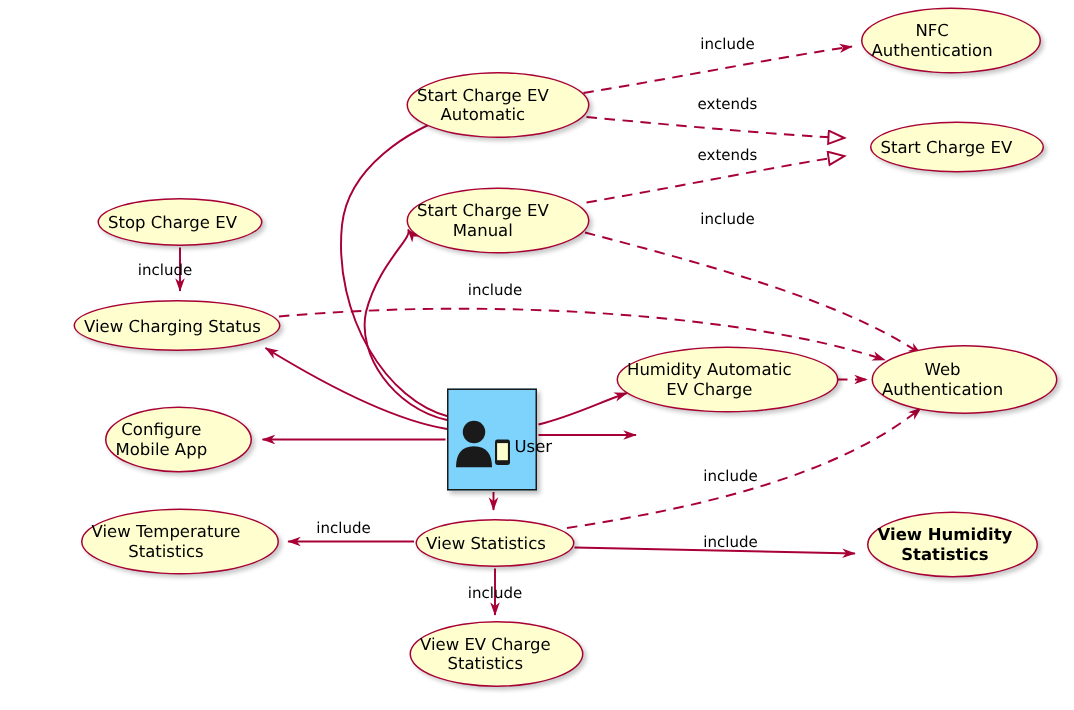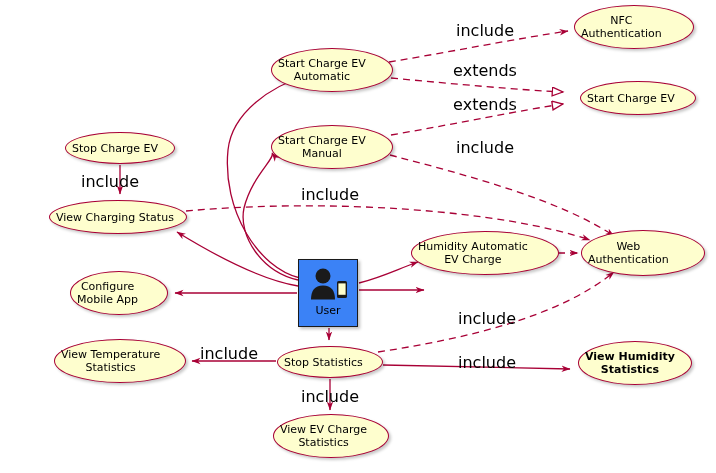--- a/index.html
+++ b/index.html
@@ -46,42 +46,42 @@
     box-shadow: 2px 2px 3px rgba(0,0,0,0.22);
     padding: 0 6px;
   }
   .usecase span {
     display: block;
     white-space: pre-line;
   }
   .actor-box {
     position: absolute;
     box-sizing: border-box;
-    background: #3b82f6;
+    background: #7dd3fc;
     border: 1.5px solid #1a1a1a;
     box-shadow: 2px 2px 3px rgba(0,0,0,0.25);
     display: flex;
-    flex-direction: column;
+    flex-direction: row;
     align-items: center;
     justify-content: flex-start;
     padding-top: 7px;
   }
   .actor-glyph {
     width: 44px;
     height: 36px;
     position: relative;
   }
   .actor-label {
     font-size: 11px;
     color: #000;
     margin-top: 1px;
   }
   .edge-label {
     position: absolute;
-    font-size: 16px;
+    font-size: 10px;
     color: #000000;
     white-space: nowrap;
     transform: translate(-50%, -50%);
   }
 </style>
 </head>
 <body>
 
 <div id="diagram-root">
 
@@ -182,21 +182,21 @@
       <span>Configure
 Mobile App</span>
     </div>
 
     <div class="usecase" style="left:54px;top:339px;width:132px;height:44px;">
       <span>View Temperature
 Statistics</span>
     </div>
 
     <div class="usecase" style="left:277px;top:346px;width:106px;height:32px;">
-      <span>Stop Statistics</span>
+      <span>View Statistics</span>
     </div>
 
     <div class="usecase" style="left:578px;top:341px;width:114px;height:44px;font-weight:bold;">
       <span>View Humidity
 Statistics</span>
     </div>
 
     <div class="usecase" style="left:273px;top:414px;width:116px;height:44px;">
       <span>View EV Charge
 Statistics</span>

